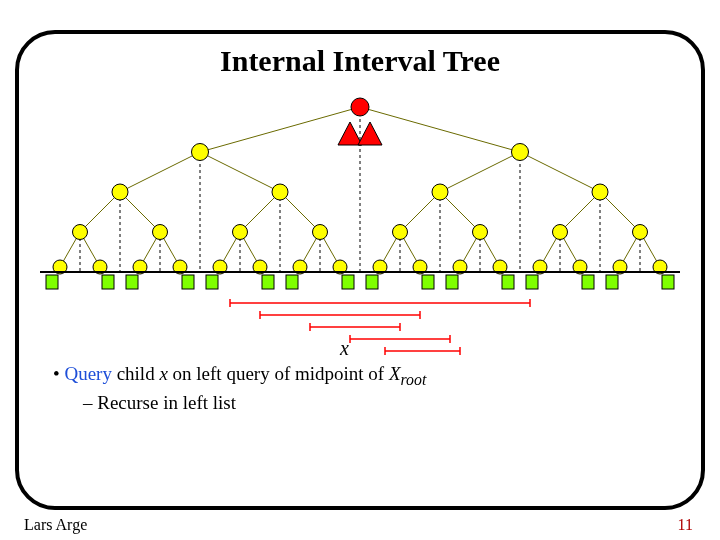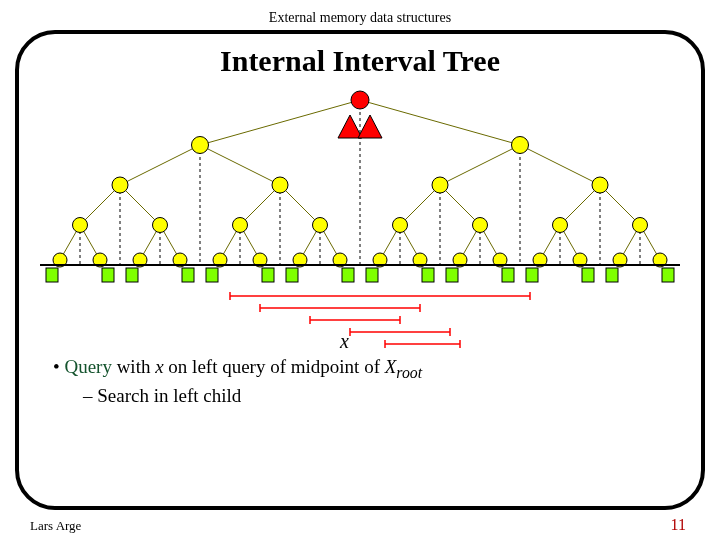--- a/index.html
+++ b/index.html
@@ -30,21 +30,21 @@
     bottom: 30px;
     border: 4px solid black;
     border-radius: 40px;
     padding: 10px 18px 10px 18px;
     box-sizing: border-box;
   }
   .title {
     text-align: center;
     font-size: 30px;
     font-weight: bold;
-    margin-bottom: 2px;
+    margin-bottom: 9px;
   }
   .tree-area {
     position: relative;
     width: 640px;
     height: 210px;
     margin: 0 auto;
   }
   .tree-area svg {
     position: absolute;
     top: 0; left: 0;
@@ -59,38 +59,37 @@
     font-size: 19px;
     line-height: 1.35;
     margin-top: 4px;
     padding-left: 6px;
   }
   .bullets .b1 { margin-left: 10px; }
   .bullets .b2 { margin-left: 40px; }
   .footer-left {
     position: absolute;
     bottom: 6px;
-    left: 30px;
-    font-size: 13px;
+    left: 24px;
+    font-size: 16px;
   }
   .footer-right {
     position: absolute;
     bottom: 6px;
-    right: 34px;
+    right: 27px;
     font-size: 16px;
     color: #b00000;
   }
-  .red { color: #14532d; }
+  .red { color: #1d4ed8; }
   .italic { font-style: italic; }
 </style>
 </head>
 <body>
 
 <div class="slide">
-  <div class="header">External memory data structures</div>
 
   <div class="frame">
     <div class="title">Internal Interval Tree</div>
 
     <div class="tree-area">
       <svg width="640" height="210" viewBox="0 0 640 210">
 
         <g id="edges" stroke="#6a6a00" stroke-width="1" fill="none">
             <line x1="320" y1="20" x2="160" y2="65"></line>
             <line x1="320" y1="20" x2="480" y2="65"></line>
@@ -236,21 +235,21 @@
           <line x1="345" y1="54" x2="420" y2="54"></line>
           <line x1="345" y1="50" x2="345" y2="58"></line>
             <line x1="420" y1="50" x2="420" y2="58"></line>
         </g>
         <text x="300" y="58" font-family="Times New Roman" font-style="italic" font-size="20" fill="black">x</text>
       </svg>
     </div>
 
     <div class="bullets">
       <div class="b1">
-        <span>• </span><span class="red">Query</span><span> with </span><span class="italic">x</span><span> on left query of midpoint of </span><span class="italic">X</span><sub class="italic">root</sub>
+        <span>• </span><span class="red">Query</span><span> child </span><span class="italic">x</span><span> on left query of midpoint of </span><span class="italic">X</span><sub class="italic">root</sub>
       </div>
-      <div class="b2">– Search  in left child</div>
+      <div class="b2">– Recurse  in left list</div>
     </div>
   </div>
 
   <div class="footer-left">Lars Arge</div>
   <div class="footer-right">11</div>
 </div>
 
 </body></html>

